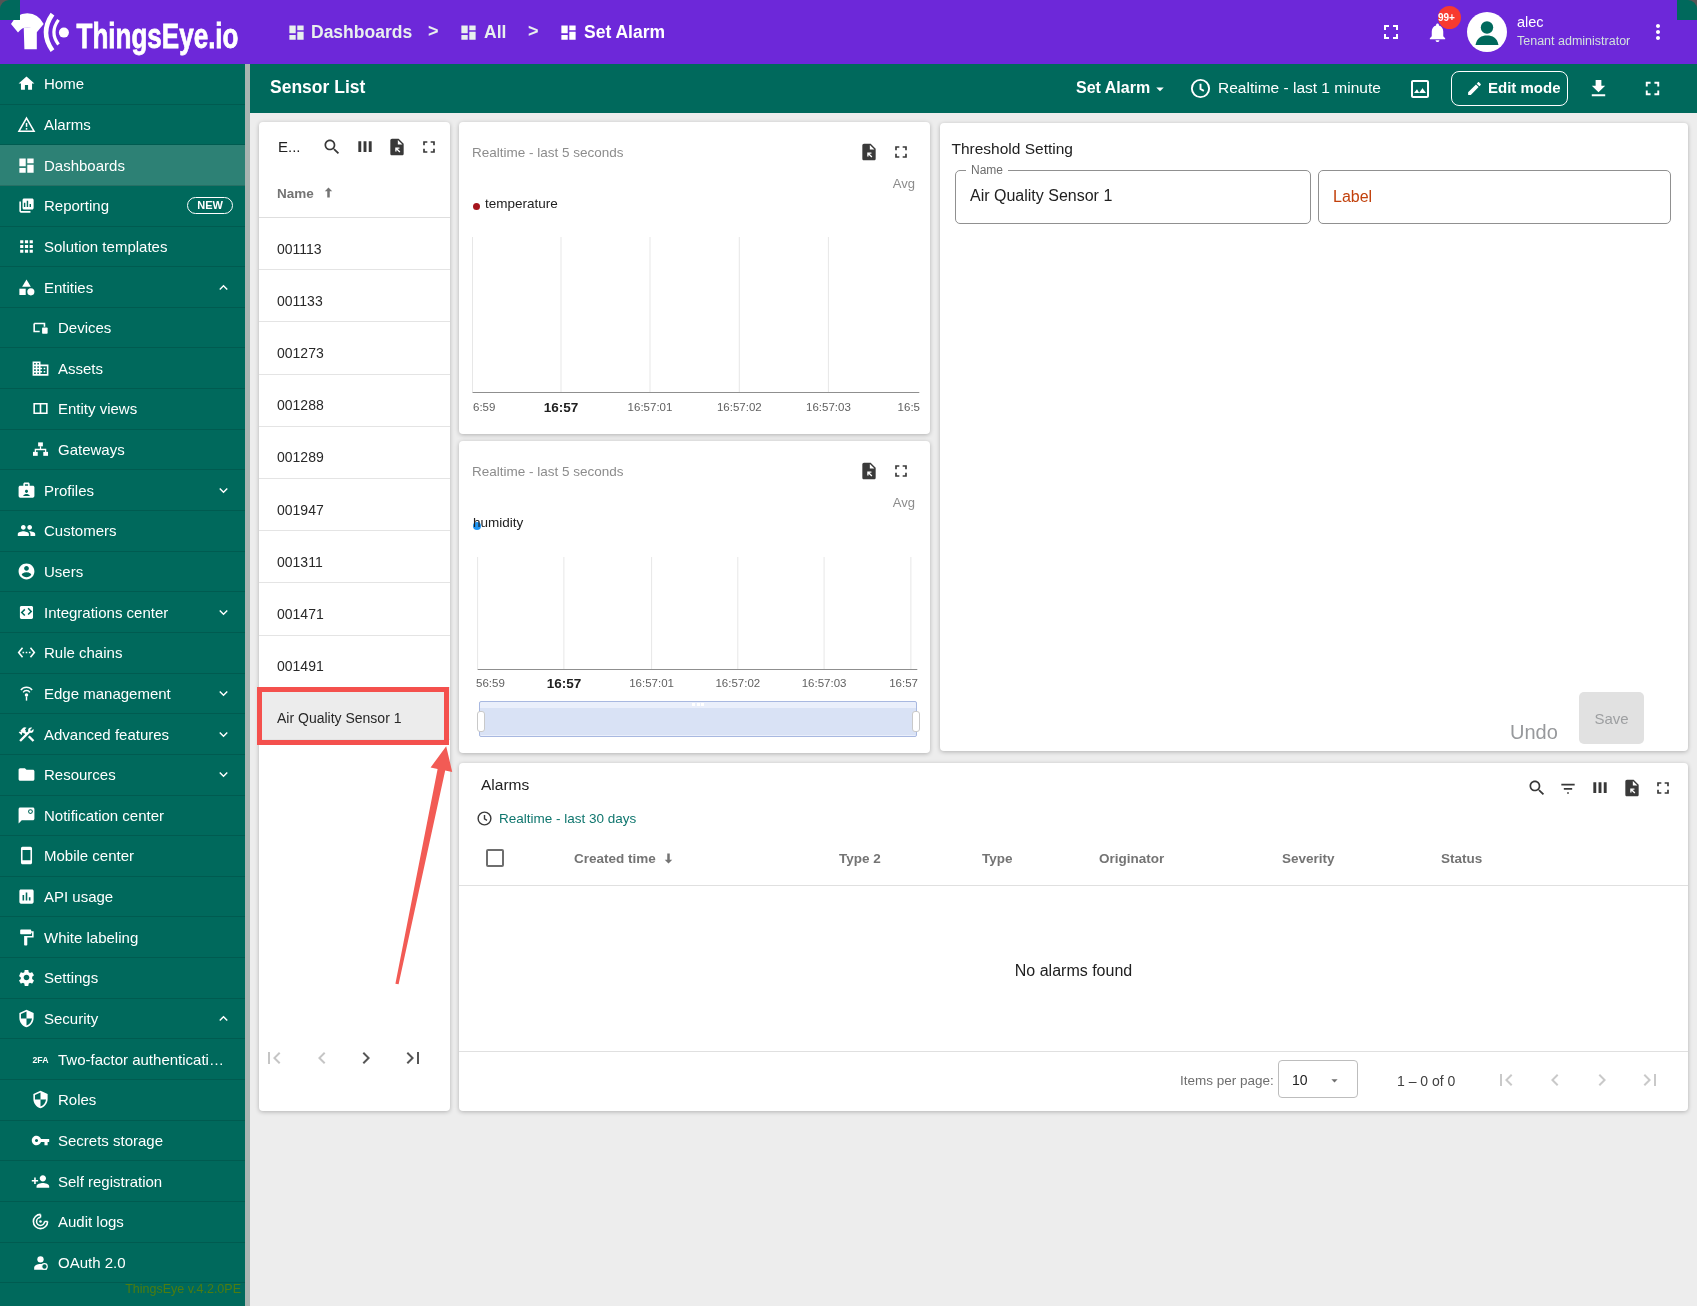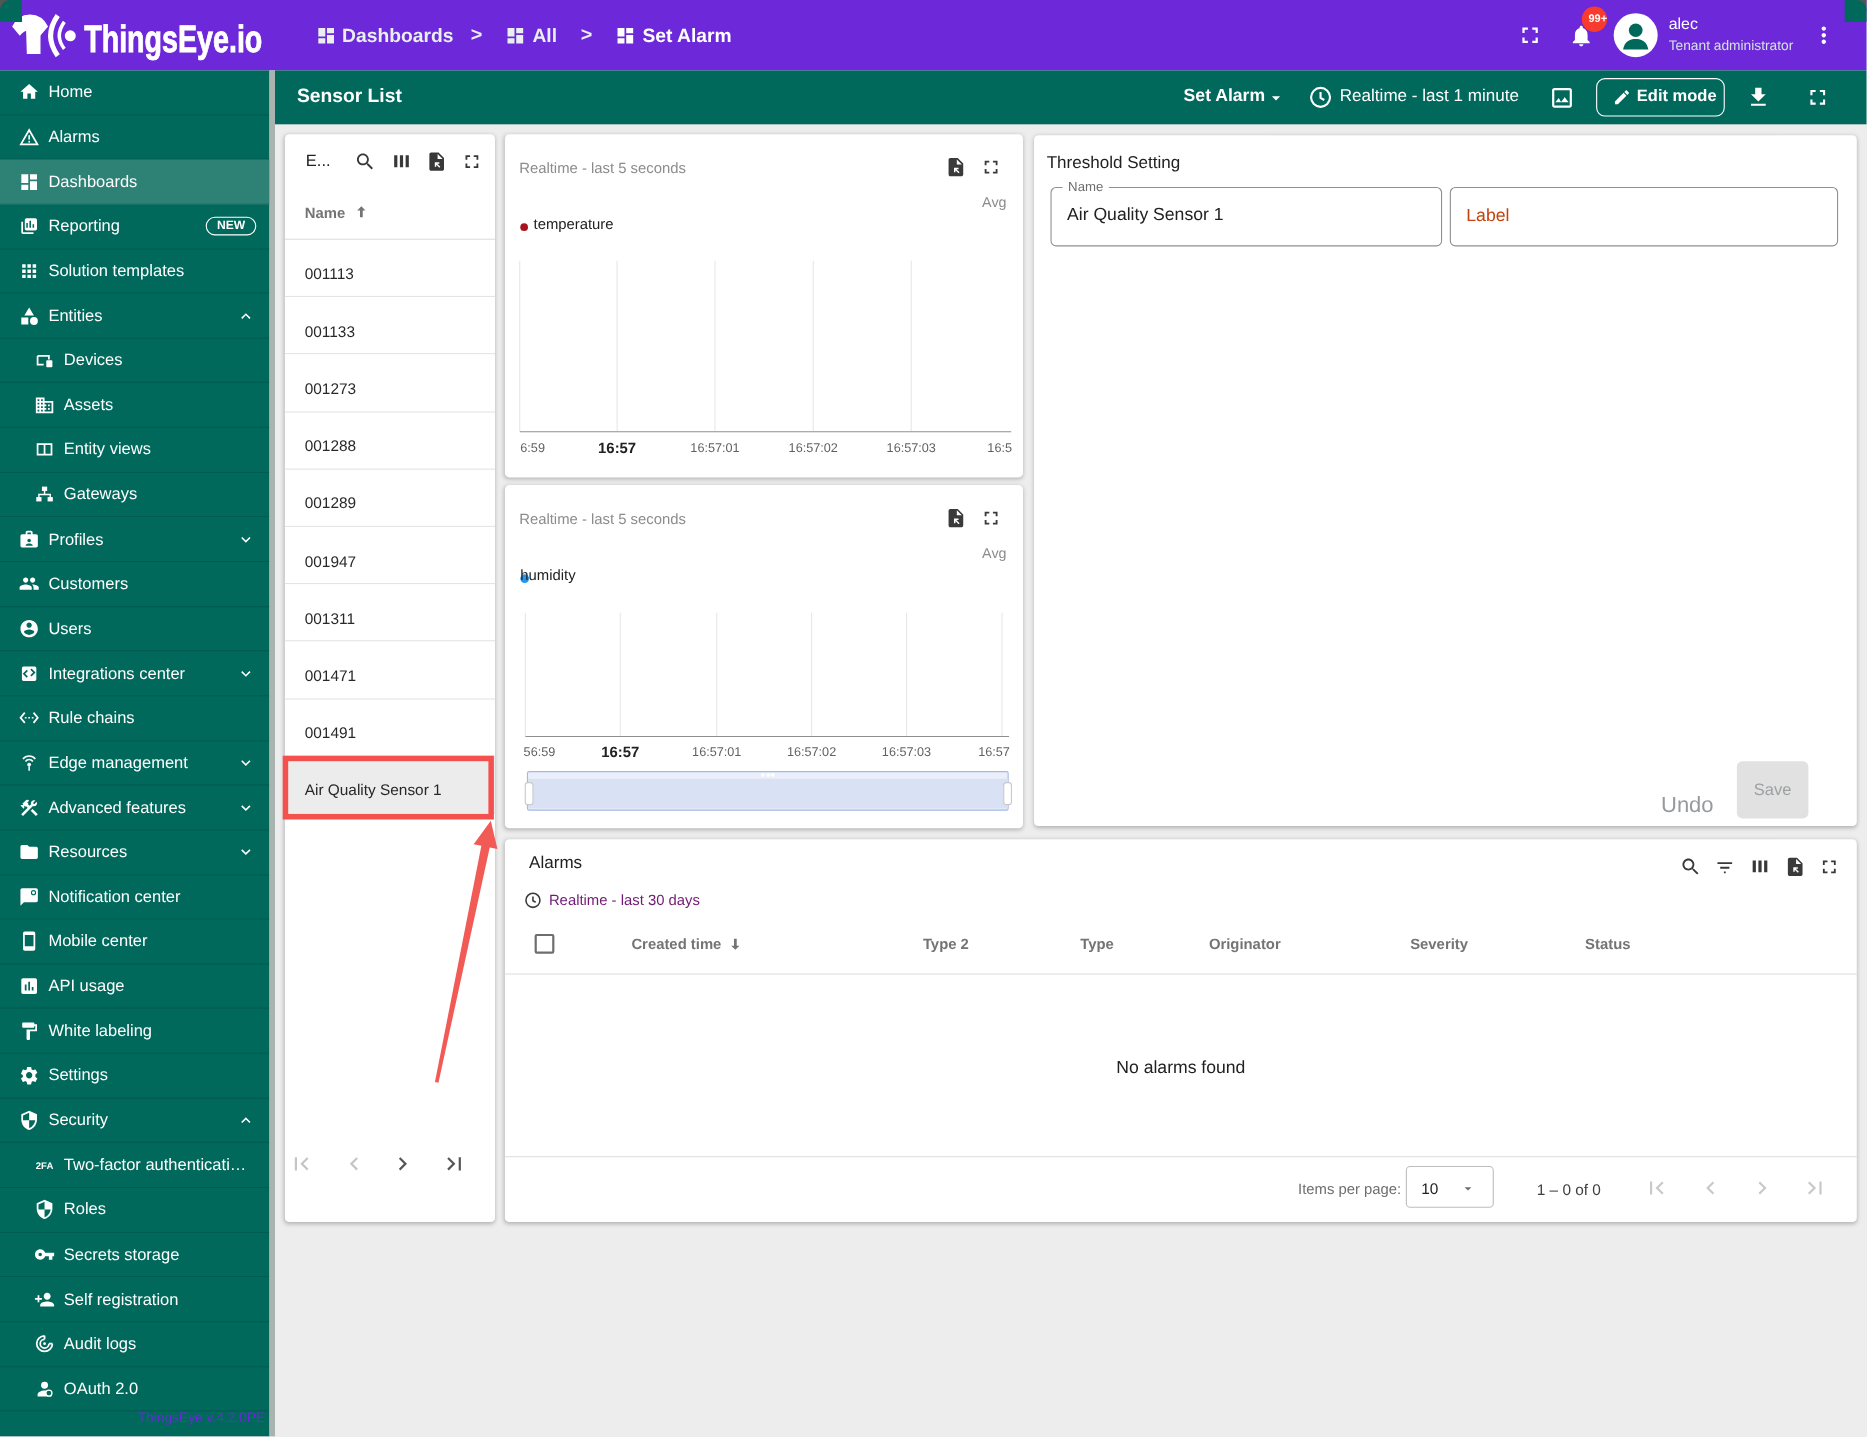--- a/index.html
+++ b/index.html
@@ -11,21 +11,21 @@
 #toolbar2{position:absolute;left:250px;top:64px;width:1447px;height:49px;background:#00695c;color:#fff}
 
 #sidebar{position:absolute;left:0;top:64px;width:245px;height:1242px;background:#00695c;color:#fff}
 #sbscroll{position:absolute;left:245px;top:64px;width:5px;height:1242px;background:#a9b4b1}
 .mi{height:40.65px;border-bottom:1px solid rgba(0,0,0,0.13);display:flex;align-items:center;padding-left:17px;color:#fff;font-size:15px;font-weight:500}
 .mi svg{flex:0 0 auto;margin-right:8px}
 .mi.sub{padding-left:31px}
 .mi.sel{background:#2d8175}
 .mi .chev{margin-left:auto;margin-right:13px}
 .newpill{margin-left:auto;margin-right:12px;border:1.5px solid #fff;border-radius:10px;font-size:11px;font-weight:700;padding:2px 9px;line-height:11px}
-#version{position:absolute;left:60px;top:1282px;width:181px;text-align:right;font-size:12.5px;color:#6d28d9;z-index:5}
+#version{position:absolute;left:60px;top:1282px;width:181px;text-align:right;font-size:12.5px;color:#4d7c0f;z-index:5}
 
 .card{position:absolute;background:#fff;border-radius:4px;box-shadow:0 1px 4px rgba(0,0,0,0.25)}
 
 .erow{position:absolute;left:0;width:100%;border-bottom:1px solid #e4e4e4;display:flex;align-items:center;padding-left:18px;padding-top:10px;font-size:14px;color:#282828}
 
 .gicon{fill:#383838}
 .hdrtxt{color:#747474;font-weight:700;font-size:13.5px}
 </style>
 </head>
 <body>
@@ -56,21 +56,21 @@
       <path fill="#fff" d="M3 13h8V3H3v10zm0 8h8v-6H3v6zm10 0h8V11h-8v10zm0-18v6h8V3h-8z"></path>
     </svg>
   <div class="abs" style="left:584px;top:22px;font-size:17.5px;font-weight:700;color:#fff">Set Alarm</div>
 
   <svg class="abs" style="left:1379px;top:20px" width="24" height="24" viewBox="0 0 24 24">
       <path fill="#fff" d="M7 14H5v5h5v-2H7v-3zm-2-4h2V7h3V5H5v5zm12 7h-3v2h5v-5h-2v3zM14 5v2h3v3h2V5h-5z"></path>
     </svg>
   <svg class="abs" style="left:1426px;top:21px" width="23" height="23" viewBox="0 0 24 24">
       <path fill="#fff" d="M12 22c1.1 0 2-.9 2-2h-4c0 1.1.9 2 2 2zm6-6v-5c0-3.07-1.63-5.64-4.5-6.32V4c0-.83-.67-1.5-1.5-1.5s-1.5.67-1.5 1.5v.68C7.64 5.36 6 7.92 6 11v5l-2 2v1h16v-1l-2-2z"></path>
     </svg>
-  <div class="abs" style="left:1438px;top:6px;width:23px;height:23px;border-radius:50%;background:#f83a2f;color:#fff;font-size:10px;font-weight:700;text-align:right;line-height:23px">99+</div>
+  <div class="abs" style="left:1438px;top:6px;width:23px;height:23px;border-radius:50%;background:#f83a2f;color:#fff;font-size:10px;font-weight:700;text-align:left;line-height:23px">99+</div>
   <div class="abs" style="left:1467px;top:12px;width:40px;height:40px;border-radius:50%;background:#fff"></div>
   <svg class="abs" style="left:1467px;top:12px" width="40" height="40" viewBox="0 0 40 40">
       <circle cx="20" cy="15.5" r="6.2" fill="#00695c"></circle>
       <path d="M8.5,33 C10,25.5 14.5,23.5 20,23.5 C25.5,23.5 30,25.5 31.5,33" fill="#00695c"></path>
     </svg>
   <div class="abs" style="left:1517px;top:14px;font-size:14.5px;color:#fff">alec</div>
   <div class="abs" style="left:1517px;top:34px;font-size:12.5px;color:#d2e1de">Tenant administrator</div>
   <svg class="abs" style="left:1646px;top:20px" width="24" height="24" viewBox="0 0 24 24">
       <path fill="#fff" d="M12 8c1.1 0 2-.9 2-2s-.9-2-2-2-2 .9-2 2 .9 2 2 2zm0 2c-1.1 0-2 .9-2 2s.9 2 2 2 2-.9 2-2-.9-2-2-2zm0 6c-1.1 0-2 .9-2 2s.9 2 2 2 2-.9 2-2-.9-2-2-2z"></path>
     </svg>
@@ -451,21 +451,21 @@
   <div class="abs" style="left:393px;top:65px;font-size:16px;color:#c2410c">Label</div>
   <div class="abs" style="left:570px;top:598px;font-size:20px;color:#97999c">Undo</div>
   <div class="abs" style="left:639px;top:569px;width:65px;height:52px;background:#e1e1e1;border-radius:5px;display:flex;align-items:center;justify-content:center;font-size:15px;color:#9d9fa1">Save</div>
 </div>
 <div class="card" id="alarmcard" style="left:459px;top:763px;width:1229px;height:348px">
   <div class="abs" style="left:22px;top:13px;font-size:15.5px;color:#212121">Alarms</div>
   <svg class="abs" style="left:17px;top:47px" width="17" height="17" viewBox="0 0 24 24">
       <path fill="none" stroke="#3a3a3a" stroke-width="2" d="M12 3a9 9 0 1 0 0 18 9 9 0 0 0 0-18z"></path>
       <path fill="none" stroke="#3a3a3a" stroke-width="2" d="M12 7v5.5l3.5 2"></path>
     </svg>
-  <div class="abs" style="left:40px;top:48px;font-size:13.5px;color:#701a75">Realtime - last 30 days</div>
+  <div class="abs" style="left:40px;top:48px;font-size:13.5px;color:#0f766e">Realtime - last 30 days</div>
   <svg class="abs gicon" style="left:1068px;top:15px" width="20" height="20" viewBox="0 0 24 24">
       <path d="M15.5 14h-.79l-.28-.27C15.41 12.59 16 11.11 16 9.5 16 5.91 13.09 3 9.5 3S3 5.91 3 9.5 5.91 16 9.5 16c1.61 0 3.09-.59 4.23-1.57l.27.28v.79l5 4.99L20.49 19l-4.99-5zm-6 0C7.01 14 5 11.99 5 9.5S7.01 5 9.5 5 14 7.01 14 9.5 11.99 14 9.5 14z"></path>
     </svg>
   <svg class="abs gicon" style="left:1099px;top:15px" width="20" height="20" viewBox="0 0 24 24">
       <path d="M4 7h16v2H4zm3 5h10v2H7zm4 5h2v2h-2z"></path>
     </svg>
   <svg class="abs gicon" style="left:1131px;top:15px" width="20" height="20" viewBox="0 0 24 24">
       <path d="M4 5v13h3.5V5H4zm6.25 0v13h3.5V5h-3.5zM16.5 5v13H20V5h-3.5z"></path>
     </svg>
   <svg class="abs gicon" style="left:1163px;top:15px" width="20" height="20" viewBox="0 0 24 24">

